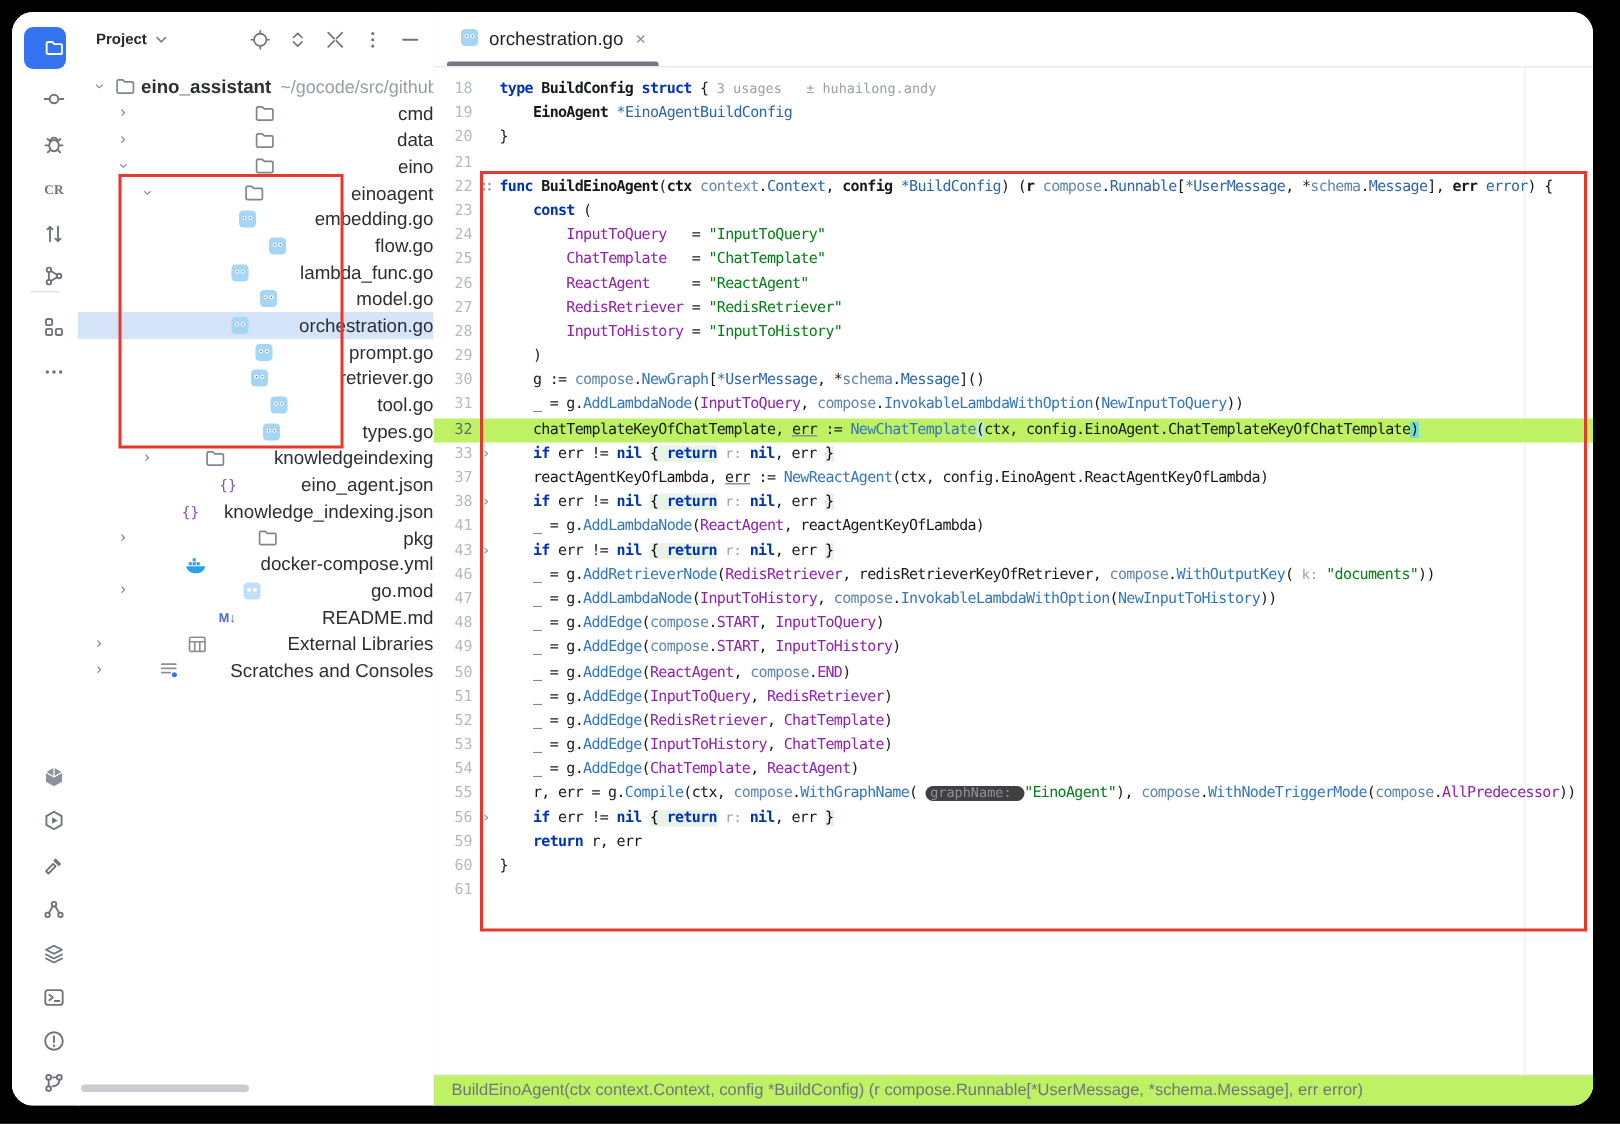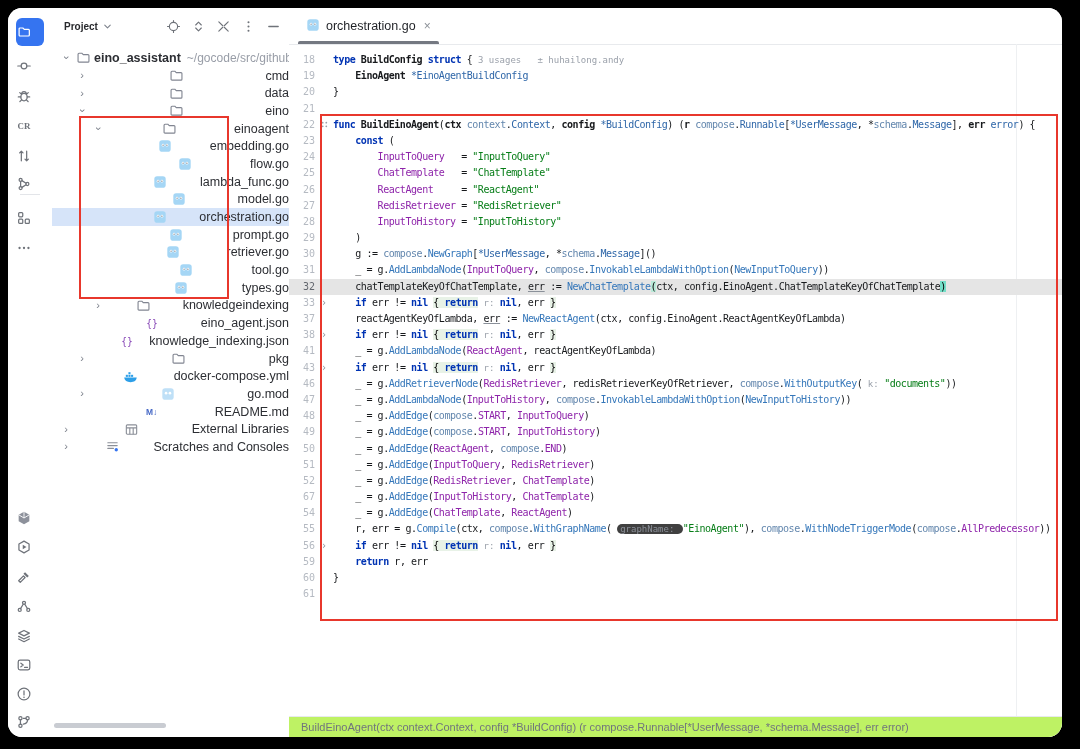--- a/index.html
+++ b/index.html
@@ -1,21 +1,21 @@
 <!DOCTYPE html>
 <html><head>
 <meta charset="utf-8">
 <style>
   html,body{margin:0;padding:0;background:#000;}
   .stage{position:relative;width:1080px;height:749px;background:#000;font-family:"Liberation Sans",sans-serif;overflow:hidden;}
   .window{position:absolute;left:8px;top:8px;width:1054px;height:729px;background:#fff;border-radius:14px;overflow:hidden;}
 
   
   .activitybar{position:absolute;left:0;top:0;width:44px;height:100%;background:#fff;border-right:1px solid #f0f1f3;}
-  .ab-item{position:absolute;left:8px;width:28px;height:28px;display:flex;align-items:center;justify-content:flex-start;border-radius:6px;color:#6f737a;}
+  .ab-item{position:absolute;left:8px;width:28px;height:28px;display:flex;align-items:center;justify-content:flex-end;border-radius:6px;color:#6f737a;}
   .ab-item.active{background:#3574f0;color:#fff;}
   .ab-item svg{display:block;}
   .ab-divider{position:absolute;left:12px;width:20px;height:1px;background:#e3e5e9;}
 
   
   .project-panel{position:absolute;left:44px;top:0;width:237px;height:100%;background:#fff;border-right:1px solid #e6e8ec;}
   .panel-header{position:absolute;top:0;left:0;right:0;height:36px;display:flex;align-items:center;padding:0 8px 0 12px;box-sizing:border-box;}
   .panel-title{font-size:10px;font-weight:700;color:#27282c;}
   .chev-down{margin-left:4px;color:#7d828c;display:inline-flex;}
   .panel-tools{margin-left:auto;display:flex;gap:9px;align-items:center;color:#6f737a;}
@@ -32,21 +32,21 @@
   .hscroll{position:absolute;left:2px;bottom:9px;width:112px;height:5px;border-radius:3px;background:#c9ccd2;}
 
   
   .editor{position:absolute;left:281px;top:0;right:0;height:100%;background:#fff;overflow:hidden;}
   .tabbar{position:absolute;top:0;left:0;right:0;height:36px;border-bottom:1px solid #e8eaed;}
   .tab{position:relative;display:inline-flex;align-items:center;gap:6px;height:100%;padding:0 10px;margin-left:7px;font-size:12.5px;color:#1f2126;box-sizing:border-box;}
   .tab.active::after{content:"";position:absolute;left:2px;right:2px;bottom:0;height:3px;background:#747881;border-radius:2px 2px 0 0;}
   .tab-close{color:#8b9097;font-size:12px;margin-left:2px;}
   .code{position:absolute;top:36px;left:0;right:0;bottom:20px;padding-top:8px;overflow:hidden;}
   .code-row{display:flex;height:16.2px;line-height:16.2px;font-family:"DejaVu Sans Mono",monospace;font-size:10px;letter-spacing:-0.45px;white-space:pre;}
-  .code-row.cur{background:#e5e5e5;}
+  .code-row.cur{background:#bef264;}
   .gut-num{width:26px;flex:none;text-align:right;color:#b5bac2;font-size:10px;letter-spacing:0;}
   .code-row.cur .gut-num{color:#63676e;}
   .gut-mark{width:18px;flex:none;text-align:center;color:#8a8f98;font-size:10px;letter-spacing:0;display:flex;align-items:center;justify-content:center;}
   .code-text{flex:none;}
   .tk-k{color:#0033b3;font-weight:700;}
   .tk-b{color:#17191c;font-weight:700;}
   .tk-d{color:#17191c;}
   .tk-t{color:#2e66a8;}
   .tk-f{color:#3577ba;}
   .tk-p{color:#6286ad;}
@@ -522,21 +522,21 @@
           <div class="code-row"><span class="gut-num">38</span><span class="gut-mark">›</span><span class="code-text"><span class="tk-d">    </span><span class="tk-k">if</span><span class="tk-d"> err != </span><span class="tk-k">nil</span><span class="tk-d"> </span><span class="tk-fold">{ </span><span class="tk-foldk">return</span><span class="tk-d"> </span><span class="tk-h">r: </span><span class="tk-k">nil</span><span class="tk-d">, err </span><span class="tk-fold">}</span></span></div>
           <div class="code-row"><span class="gut-num">41</span><span class="gut-mark"></span><span class="code-text"><span class="tk-d">    _ = g.</span><span class="tk-f">AddLambdaNode</span><span class="tk-d">(</span><span class="tk-c">ReactAgent</span><span class="tk-d">, reactAgentKeyOfLambda)</span></span></div>
           <div class="code-row"><span class="gut-num">43</span><span class="gut-mark">›</span><span class="code-text"><span class="tk-d">    </span><span class="tk-k">if</span><span class="tk-d"> err != </span><span class="tk-k">nil</span><span class="tk-d"> </span><span class="tk-fold">{ </span><span class="tk-foldk">return</span><span class="tk-d"> </span><span class="tk-h">r: </span><span class="tk-k">nil</span><span class="tk-d">, err </span><span class="tk-fold">}</span></span></div>
           <div class="code-row"><span class="gut-num">46</span><span class="gut-mark"></span><span class="code-text"><span class="tk-d">    _ = g.</span><span class="tk-f">AddRetrieverNode</span><span class="tk-d">(</span><span class="tk-c">RedisRetriever</span><span class="tk-d">, redisRetrieverKeyOfRetriever, </span><span class="tk-p">compose</span><span class="tk-d">.</span><span class="tk-f">WithOutputKey</span><span class="tk-d">( </span><span class="tk-h">k: </span><span class="tk-s">"documents"</span><span class="tk-d">))</span></span></div>
           <div class="code-row"><span class="gut-num">47</span><span class="gut-mark"></span><span class="code-text"><span class="tk-d">    _ = g.</span><span class="tk-f">AddLambdaNode</span><span class="tk-d">(</span><span class="tk-c">InputToHistory</span><span class="tk-d">, </span><span class="tk-p">compose</span><span class="tk-d">.</span><span class="tk-f">InvokableLambdaWithOption</span><span class="tk-d">(</span><span class="tk-f">NewInputToHistory</span><span class="tk-d">))</span></span></div>
           <div class="code-row"><span class="gut-num">48</span><span class="gut-mark"></span><span class="code-text"><span class="tk-d">    _ = g.</span><span class="tk-f">AddEdge</span><span class="tk-d">(</span><span class="tk-p">compose</span><span class="tk-d">.</span><span class="tk-c">START</span><span class="tk-d">, </span><span class="tk-c">InputToQuery</span><span class="tk-d">)</span></span></div>
           <div class="code-row"><span class="gut-num">49</span><span class="gut-mark"></span><span class="code-text"><span class="tk-d">    _ = g.</span><span class="tk-f">AddEdge</span><span class="tk-d">(</span><span class="tk-p">compose</span><span class="tk-d">.</span><span class="tk-c">START</span><span class="tk-d">, </span><span class="tk-c">InputToHistory</span><span class="tk-d">)</span></span></div>
           <div class="code-row"><span class="gut-num">50</span><span class="gut-mark"></span><span class="code-text"><span class="tk-d">    _ = g.</span><span class="tk-f">AddEdge</span><span class="tk-d">(</span><span class="tk-c">ReactAgent</span><span class="tk-d">, </span><span class="tk-p">compose</span><span class="tk-d">.</span><span class="tk-c">END</span><span class="tk-d">)</span></span></div>
           <div class="code-row"><span class="gut-num">51</span><span class="gut-mark"></span><span class="code-text"><span class="tk-d">    _ = g.</span><span class="tk-f">AddEdge</span><span class="tk-d">(</span><span class="tk-c">InputToQuery</span><span class="tk-d">, </span><span class="tk-c">RedisRetriever</span><span class="tk-d">)</span></span></div>
           <div class="code-row"><span class="gut-num">52</span><span class="gut-mark"></span><span class="code-text"><span class="tk-d">    _ = g.</span><span class="tk-f">AddEdge</span><span class="tk-d">(</span><span class="tk-c">RedisRetriever</span><span class="tk-d">, </span><span class="tk-c">ChatTemplate</span><span class="tk-d">)</span></span></div>
-          <div class="code-row"><span class="gut-num">67</span><span class="gut-mark"></span><span class="code-text"><span class="tk-d">    _ = g.</span><span class="tk-f">AddEdge</span><span class="tk-d">(</span><span class="tk-c">InputToHistory</span><span class="tk-d">, </span><span class="tk-c">ChatTemplate</span><span class="tk-d">)</span></span></div>
+          <div class="code-row"><span class="gut-num">53</span><span class="gut-mark"></span><span class="code-text"><span class="tk-d">    _ = g.</span><span class="tk-f">AddEdge</span><span class="tk-d">(</span><span class="tk-c">InputToHistory</span><span class="tk-d">, </span><span class="tk-c">ChatTemplate</span><span class="tk-d">)</span></span></div>
           <div class="code-row"><span class="gut-num">54</span><span class="gut-mark"></span><span class="code-text"><span class="tk-d">    _ = g.</span><span class="tk-f">AddEdge</span><span class="tk-d">(</span><span class="tk-c">ChatTemplate</span><span class="tk-d">, </span><span class="tk-c">ReactAgent</span><span class="tk-d">)</span></span></div>
           <div class="code-row"><span class="gut-num">55</span><span class="gut-mark"></span><span class="code-text"><span class="tk-d">    r, err = g.</span><span class="tk-f">Compile</span><span class="tk-d">(ctx, </span><span class="tk-p">compose</span><span class="tk-d">.</span><span class="tk-f">WithGraphName</span><span class="tk-d">( </span><span class="tk-hb">graphName: </span><span class="tk-s">"EinoAgent"</span><span class="tk-d">), </span><span class="tk-p">compose</span><span class="tk-d">.</span><span class="tk-f">WithNodeTriggerMode</span><span class="tk-d">(</span><span class="tk-p">compose</span><span class="tk-d">.</span><span class="tk-c">AllPredecessor</span><span class="tk-d">))</span></span></div>
           <div class="code-row"><span class="gut-num">56</span><span class="gut-mark">›</span><span class="code-text"><span class="tk-d">    </span><span class="tk-k">if</span><span class="tk-d"> err != </span><span class="tk-k">nil</span><span class="tk-d"> </span><span class="tk-fold">{ </span><span class="tk-foldk">return</span><span class="tk-d"> </span><span class="tk-h">r: </span><span class="tk-k">nil</span><span class="tk-d">, err </span><span class="tk-fold">}</span></span></div>
           <div class="code-row"><span class="gut-num">59</span><span class="gut-mark"></span><span class="code-text"><span class="tk-d">    </span><span class="tk-k">return</span><span class="tk-d"> r, err</span></span></div>
           <div class="code-row"><span class="gut-num">60</span><span class="gut-mark"></span><span class="code-text"><span class="tk-d">}</span></span></div>
           <div class="code-row"><span class="gut-num">61</span><span class="gut-mark"></span><span class="code-text"></span></div>
         </div>
       <div class="red-box code-red"></div>
       <div class="context-bar">
         <span>BuildEinoAgent(ctx context.Context, config *BuildConfig) (r compose.Runnable[*UserMessage, *schema.Message], err error)</span>

